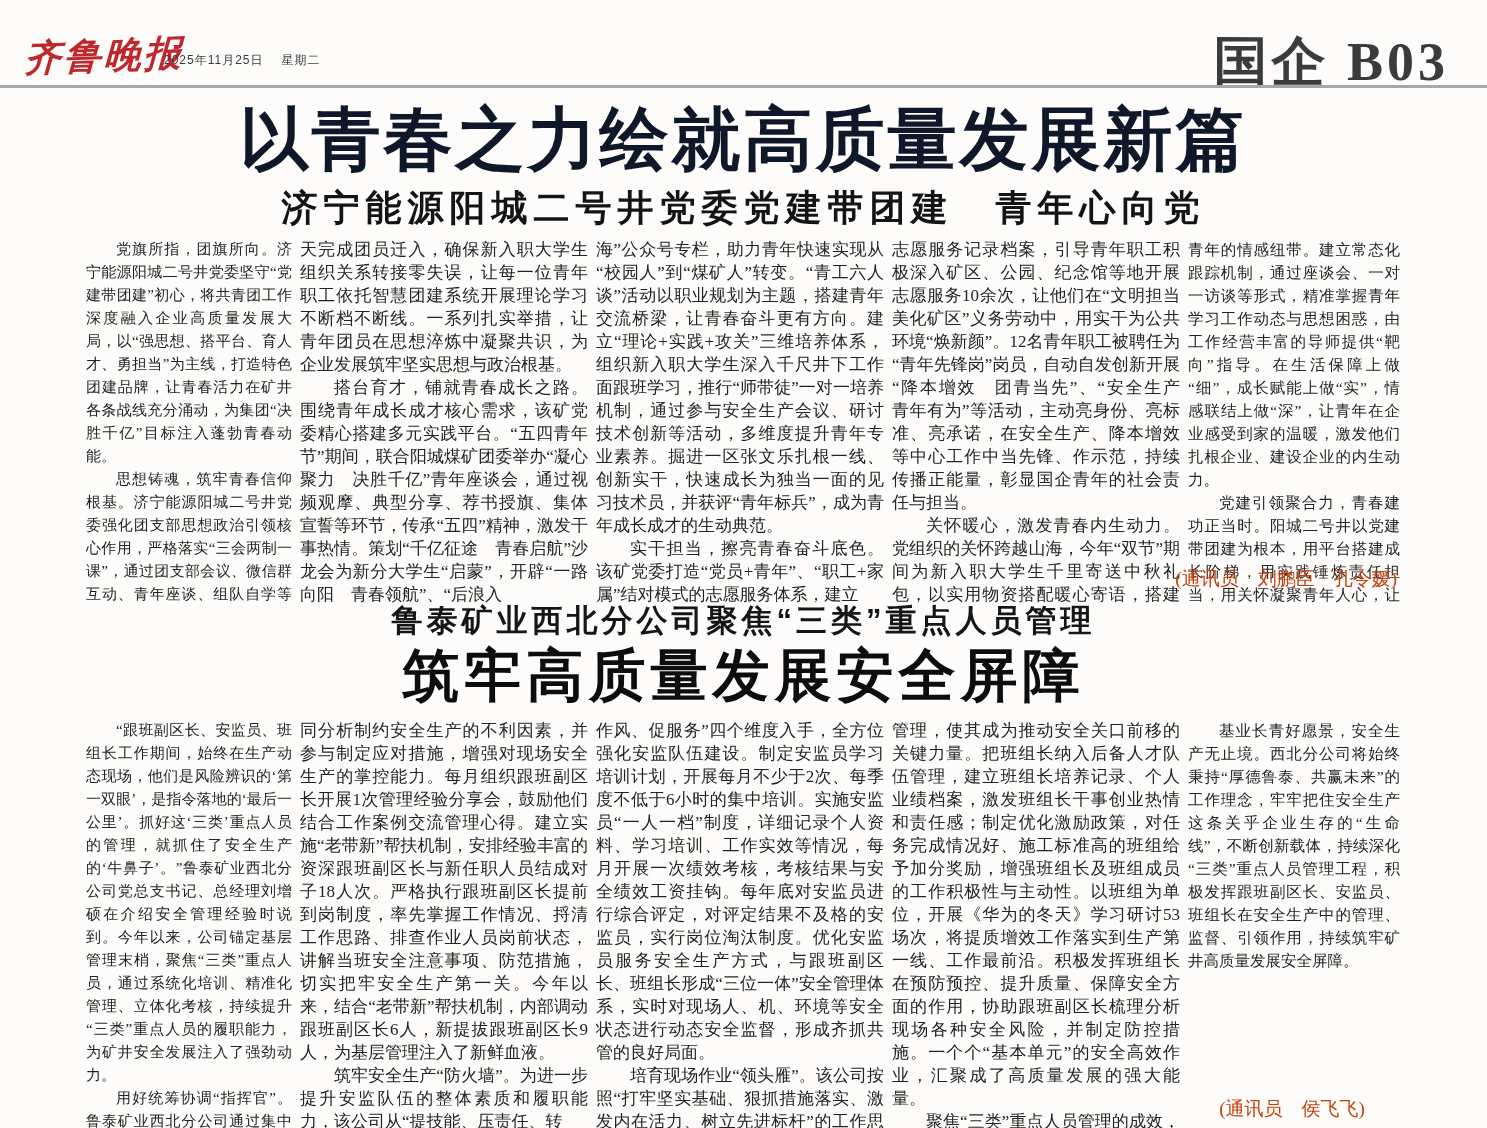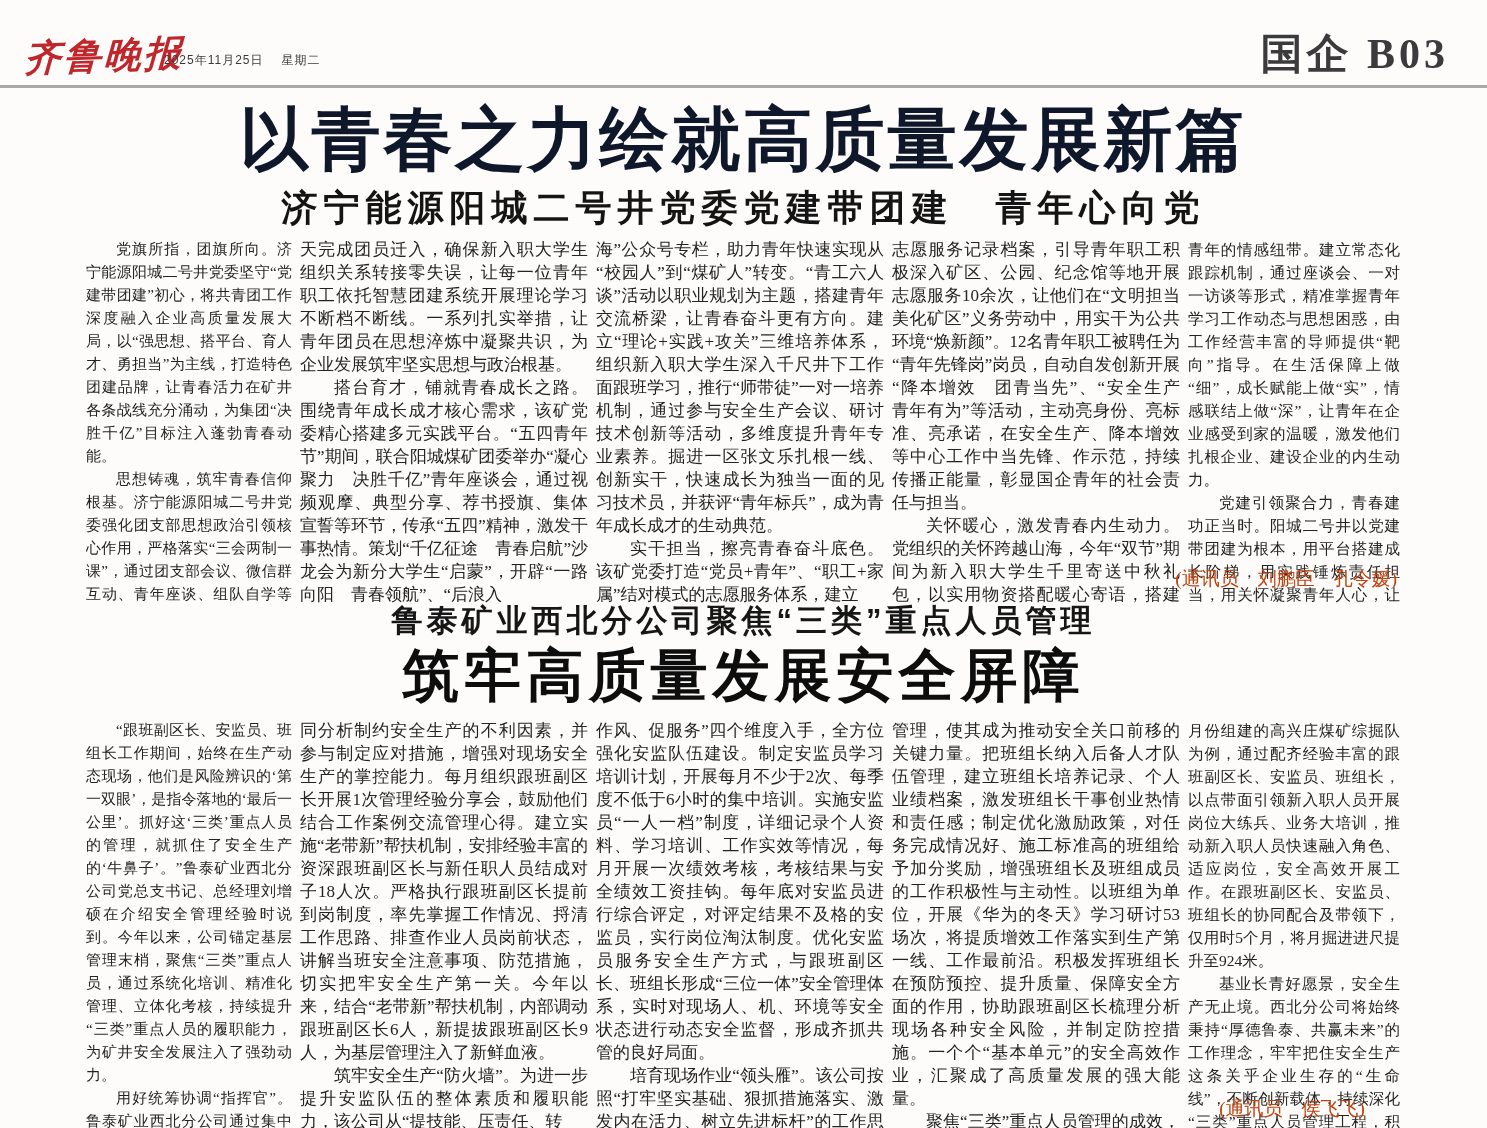--- a/index.html
+++ b/index.html
@@ -19,21 +19,21 @@
     white-space:nowrap;
   }
   .date-line{
     position:absolute;left:164px;top:52px;font-size:12px;color:#3a3a3a;
     font-family:"Liberation Sans","DejaVu Sans",sans-serif;letter-spacing:1px;
     white-space:nowrap;
   }
   .date-line .wd{margin-left:18px;}
   .section-label{
     position:absolute;right:38px;top:26px;
-    font-size:42px;font-weight:bold;color:#3b3b3d;letter-spacing:4px;
+    font-size:54px;font-weight:bold;color:#3b3b3d;letter-spacing:4px;
     white-space:nowrap;
   }
   .head-rule{position:absolute;top:85px;left:0;right:0;height:3px;background:#a8a8a8;}
   
   .a1-headline{
     position:absolute;top:94px;left:0;width:100%;text-align:center;
     font-size:69px;font-weight:bold;color:#0f172a;letter-spacing:3px;
     white-space:nowrap;
   }
   .a1-subhead{
@@ -132,20 +132,19 @@
         </div>
         <div class="col">
           <p class="noind">作风、促服务”四个维度入手，全方位强化安监队伍建设。制定安监员学习培训计划，开展每月不少于2次、每季度不低于6小时的集中培训。实施安监员“一人一档”制度，详细记录个人资料、学习培训、工作实效等情况，每月开展一次绩效考核，考核结果与安全绩效工资挂钩。每年底对安监员进行综合评定，对评定结果不及格的安监员，实行岗位淘汰制度。优化安监员服务安全生产方式，与跟班副区长、班组长形成“三位一体”安全管理体系，实时对现场人、机、环境等安全状态进行动态安全监督，形成齐抓共管的良好局面。</p>
           <p class="ind">培育现场作业“领头雁”。该公司按照“打牢坚实基础、狠抓措施落实、激发内在活力、树立先进标杆”的工作思路，积极推进班组长自主</p>
         </div>
         <div class="col">
           <p class="noind">管理，使其成为推动安全关口前移的关键力量。把班组长纳入后备人才队伍管理，建立班组长培养记录、个人业绩档案，激发班组长干事创业热情和责任感；制定优化激励政策，对任务完成情况好、施工标准高的班组给予加分奖励，增强班组长及班组成员的工作积极性与主动性。以班组为单位，开展《华为的冬天》学习研讨53场次，将提质增效工作落实到生产第一线、工作最前沿。积极发挥班组长在预防预控、提升质量、保障安全方面的作用，协助跟班副区长梳理分析现场各种安全风险，并制定防控措施。一个个“基本单元”的安全高效作业，汇聚成了高质量发展的强大能量。</p>
           <p class="ind">聚焦“三类”重点人员管理的成效，在各生产环节得到了体现。以3</p>
         </div>
         <div class="col">
-          <p class="noind">月份组建的高兴庄煤矿综掘队为例，通过配齐经验丰富的跟班副区长、安监员、班组长，以点带面引领新入职人员开展岗位大练兵、业务大培训，推动新入职人员快速融入角色、适应岗位，安全高效开展工作。在跟班副区长、安监员、班组长的协同配合及带领下，仅用时5个月，将月掘进进尺提升至924米。</p>
           <p class="ind">基业长青好愿景，安全生产无止境。西北分公司将始终秉持“厚德鲁泰、共赢未来”的工作理念，牢牢把住安全生产这条关乎企业生存的“生命线”，不断创新载体，持续深化“三类”重点人员管理工程，积极发挥跟班副区长、安监员、班组长在安全生产中的管理、监督、引领作用，持续筑牢矿井高质量发展安全屏障。</p>
         </div>
       </div>
     <div class="byline a2-byline">(通讯员　侯飞飞)</div>
   </div>
 
 </div>
 
 </body></html>

